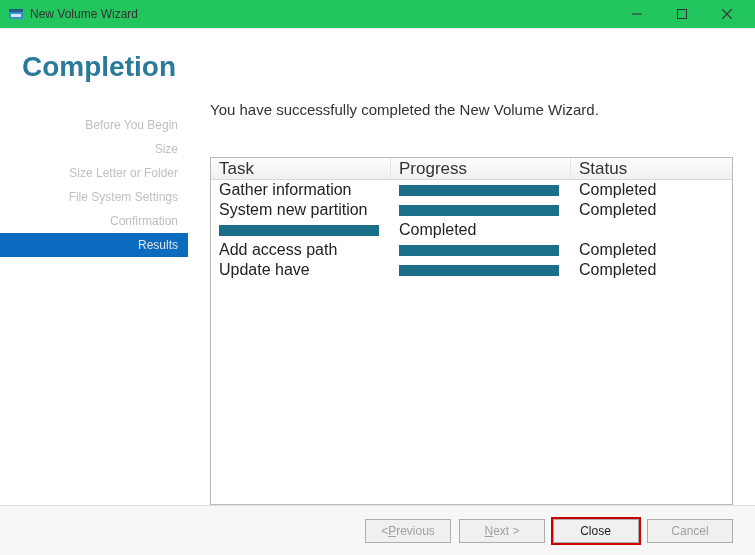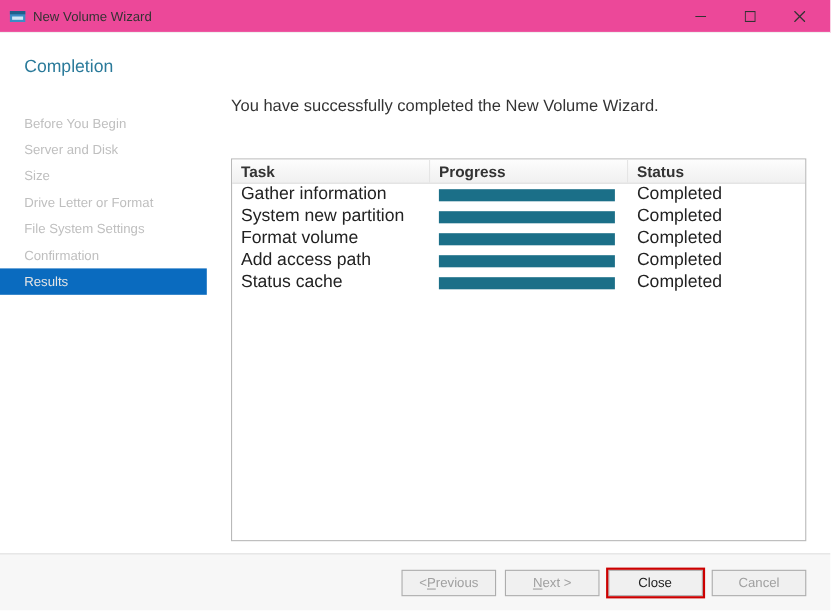--- a/index.html
+++ b/index.html
@@ -11,21 +11,21 @@
     height: 555px;
     overflow: hidden;
     display: flex;
     flex-direction: column;
   }
   .titlebar {
     height: 30px;
     display: flex;
     align-items: center;
     padding: 0 6px 0 8px;
-    background: #ec4899;
+    background: #22c55e;
     border-bottom: 1px solid #f0f0f0;
   }
   .titlebar-icon {
     width: 16px; height: 16px;
     margin-right: 6px;
     display: flex; align-items: center; justify-content: center;
   }
   .titlebar-title { font-size: 12px; color: #333; flex: 1; }
   .win-controls { display: flex; }
   .win-btn {
@@ -34,39 +34,40 @@
     color: #333;
   }
   .win-btn svg { pointer-events: none; }
   .content {
     flex: 1;
     display: flex;
     flex-direction: column;
     padding: 0 0 0 0;
   }
   .heading {
-    font-size: 16px;
-    font-weight: 400;
+    font-size: 28px;
+    font-weight: 700;
     color: #2a7a9a;
     padding: 22px 0 18px 22px;
   }
   .body-area {
     flex: 1;
     display: flex;
     padding: 0 22px 0 0;
   }
   .sidebar {
     width: 188px;
     padding: 12px 0 0 0;
   }
   .side-item {
     padding: 5px 10px 5px 22px;
     color: #bfbfbf;
     font-size: 12px;
     cursor: default;
+    text-align: right;
   }
   .side-item.active {
     background: #0a6bbf;
     color: #e5e5e5;
   }
   .main {
     flex: 1;
     display: flex;
     flex-direction: column;
     padding-left: 22px;
@@ -82,23 +83,22 @@
     height: 348px;
     overflow: hidden;
     background: #fff;
   }
   .thead {
     display: flex;
     height: 22px;
     align-items: center;
     background: linear-gradient(#fdfdfd,#f0f0f0);
     border-bottom: 1px solid #d9d9d9;
-    font-size: 14px;
+    font-size: 17px;
     color: #333;
-    font-weight: bold;
   }
   .th { padding: 0 8px; border-right: 1px solid #e5e5e5; height:100%; display:flex; align-items:center;}
   .th:last-child{border-right:none;}
   .col-task { width: 180px; }
   .col-prog { width: 180px; }
   .col-stat { flex: 1; }
   .trow {
     display: flex;
     height: 20px;
     align-items: center;
@@ -170,23 +170,22 @@
         </svg>
     </div>
   </div>
 </div>
 
 <div class="content">
   <div class="heading">Completion</div>
   <div class="body-area">
     <div class="sidebar" id="sidebar">
         <div class="side-item">Before You Begin</div>
-        <div class="side-item">Server and Disk</div>
         <div class="side-item">Size</div>
-        <div class="side-item">Drive Letter or Format</div>
+        <div class="side-item">Size Letter or Folder</div>
         <div class="side-item">File System Settings</div>
         <div class="side-item">Confirmation</div>
         <div class="side-item active">Results</div>
       </div>
     <div class="main">
       <div class="success-text">You have successfully completed the New Volume Wizard.</div>
       <div class="table-wrap">
         <div class="thead">
           <div class="th col-task">Task</div>
           <div class="th col-prog">Progress</div>
@@ -201,35 +200,34 @@
               <div class="td col-stat">Completed</div>
             </div>
             <div class="trow">
               <div class="td col-task">System new partition</div>
               <div class="td col-prog">
                 <div class="pbar" style="width: 160px;"></div>
               </div>
               <div class="td col-stat">Completed</div>
             </div>
             <div class="trow">
-              <div class="td col-task">Format volume</div>
               <div class="td col-prog">
                 <div class="pbar" style="width: 160px;"></div>
               </div>
               <div class="td col-stat">Completed</div>
             </div>
             <div class="trow">
               <div class="td col-task">Add access path</div>
               <div class="td col-prog">
                 <div class="pbar" style="width: 160px;"></div>
               </div>
               <div class="td col-stat">Completed</div>
             </div>
             <div class="trow">
-              <div class="td col-task">Status cache</div>
+              <div class="td col-task">Update have</div>
               <div class="td col-prog">
                 <div class="pbar" style="width: 160px;"></div>
               </div>
               <div class="td col-stat">Completed</div>
             </div>
           </div>
       </div>
     </div>
   </div>
 </div>

